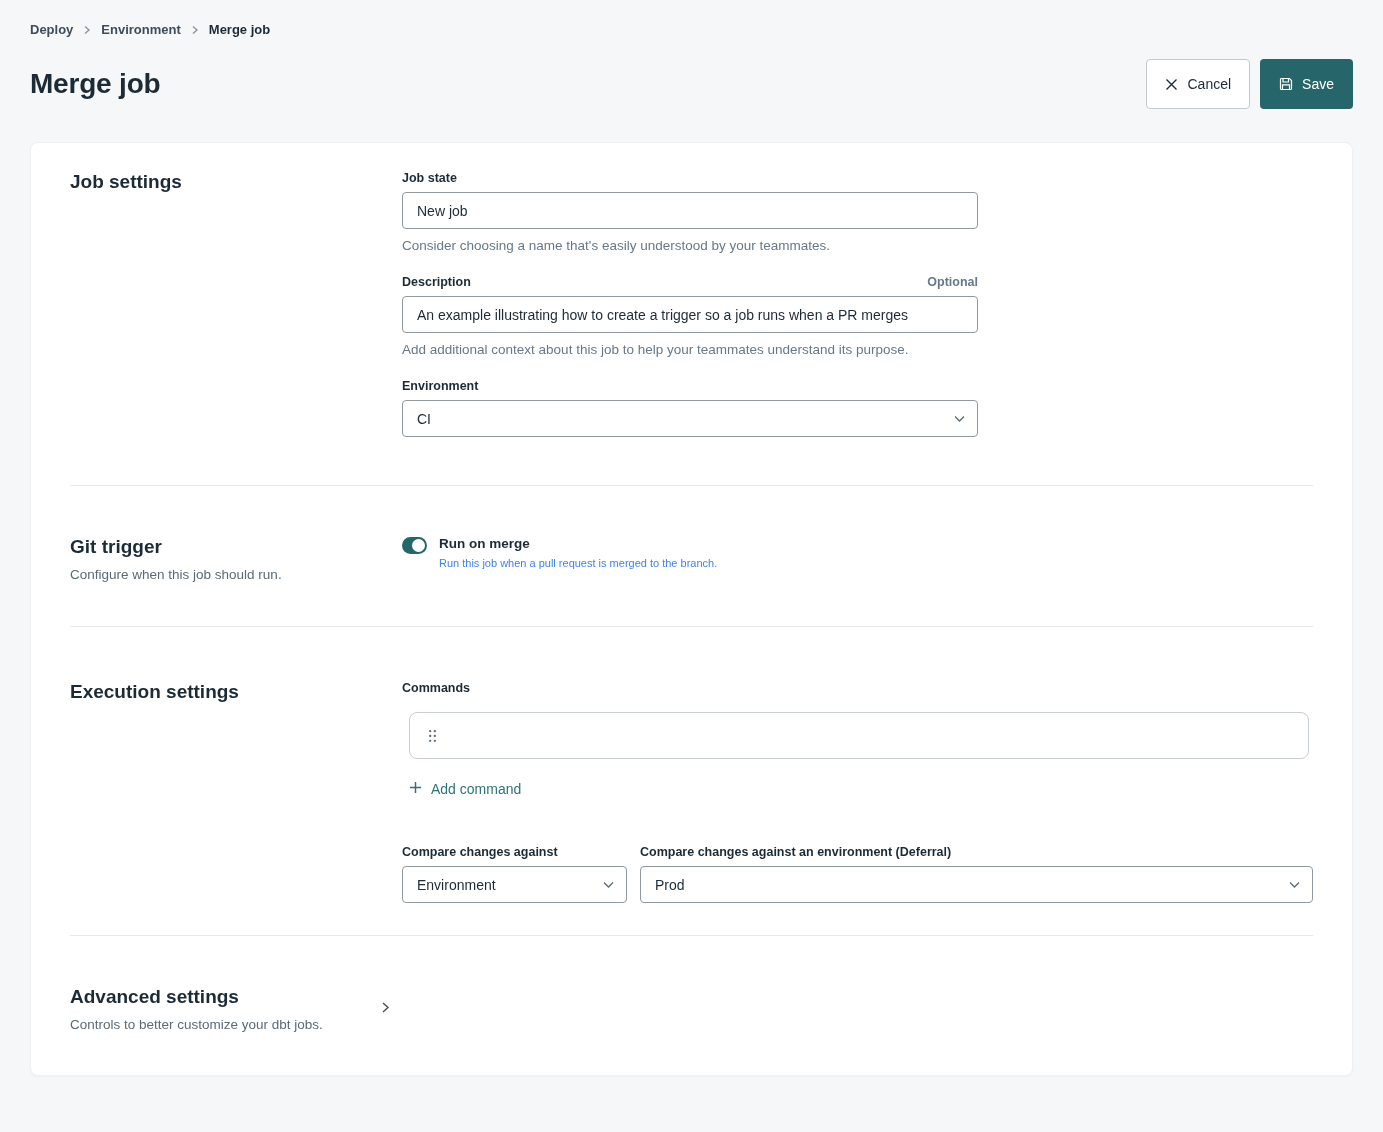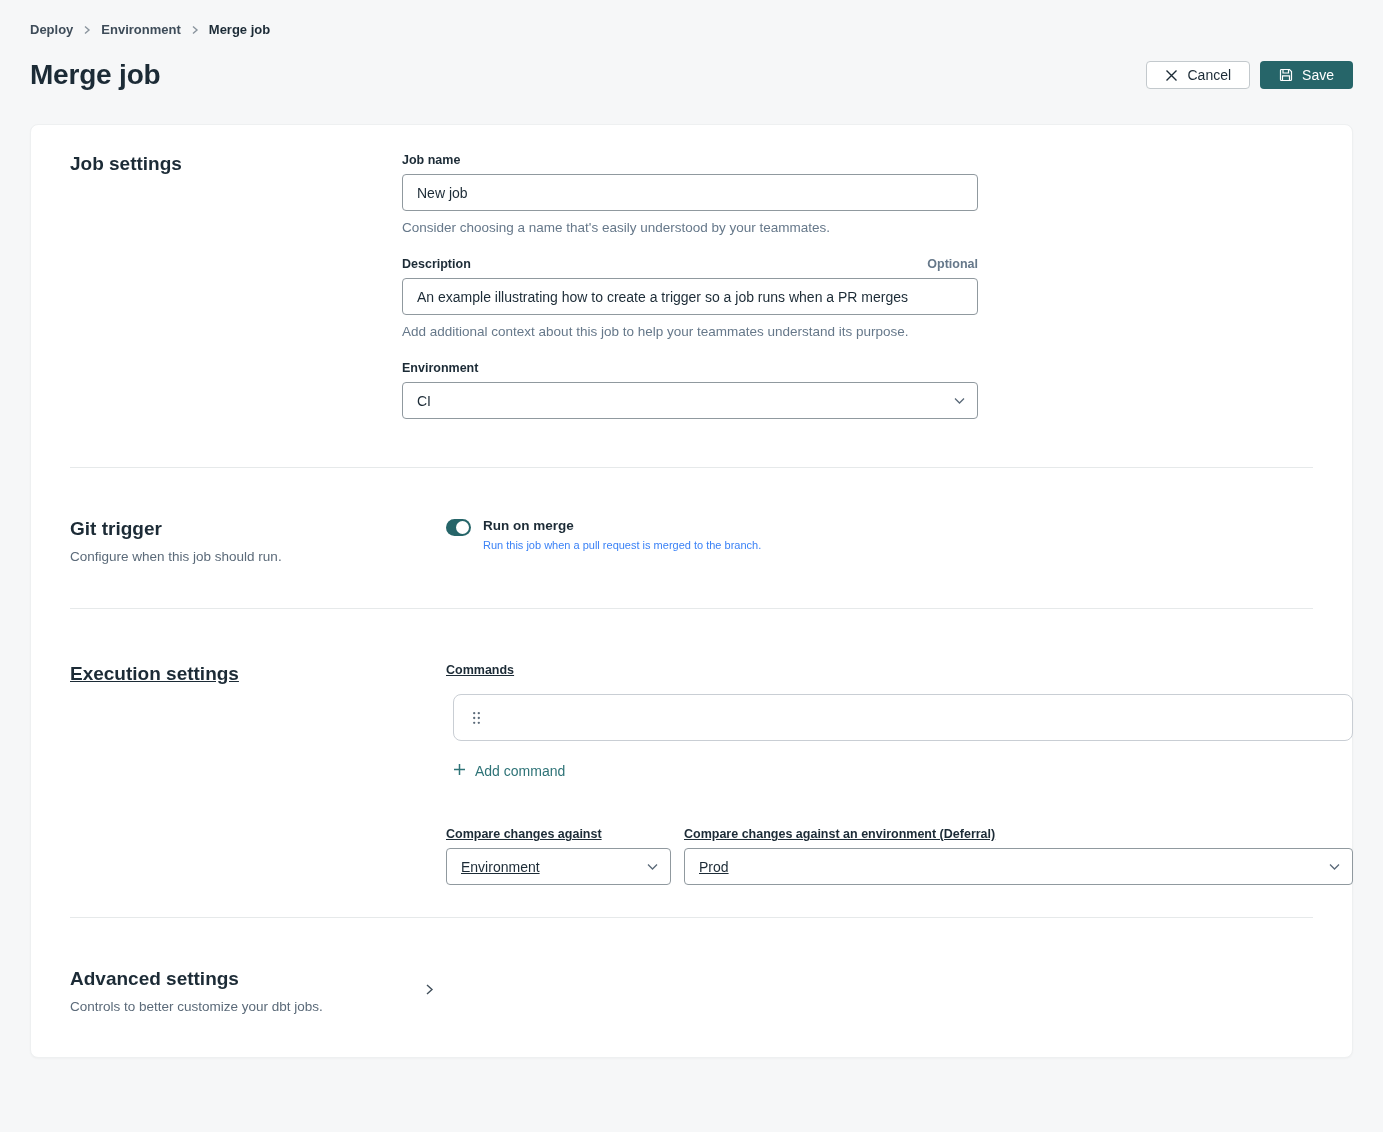--- a/index.html
+++ b/index.html
@@ -17,46 +17,46 @@
   .crumb { color:#3e4c59; cursor:pointer; }
   .crumb.current { color:#1c2b36; }
   .crumb-sep { display:flex; align-items:center; color:#8a949e; }
 
   
   .header-row { display:flex; align-items:center; justify-content:space-between; margin-top:22px; }
   .page-title { font-size:28px; font-weight:700; color:#1c2b36; letter-spacing:-0.2px; }
   .header-actions { display:flex; gap:10px; }
   .btn {
     display:inline-flex; align-items:center; gap:9px;
-    height:28px; padding:0 18px; border-radius:4px;
+    height:50px; padding:0 18px; border-radius:4px;
     font-size:14px; font-weight:400; font-family:"Liberation Sans",sans-serif;
     cursor:pointer; border:1px solid transparent;
   }
   .btn-secondary { background:#ffffff; border-color:#c3c9cd; color:#1c2b36; }
   .btn-primary { background:#266569; color:#ffffff; }
   .btn .icon { display:flex; align-items:center; }
 
   
   .card {
     margin-top:33px;
     background:#ffffff;
     border-radius:8px;
     border:1px solid #eef0f1;
     box-shadow:0 1px 2px rgba(20,30,40,0.03);
     padding:0 39px;
   }
 
   .section { display:grid; grid-template-columns:332px 1fr; }
-  .section + .section { border-top:1px solid #e6e9ea;gap:44px; }
+  .section + .section { border-top:1px solid #e6e9ea; }
   .section-heading { font-size:19px; font-weight:700; color:#1c2b36; }
   .section-sub { margin-top:9px; font-size:13.5px; color:#5b6a79; }
 
   .sec-job { padding:28px 0 48px 0; }
   .sec-git { padding:50px 0 44px 0; }
-  .sec-exec { padding:54px 0 32px 0;text-decoration:underline; }
+  .sec-exec { padding:54px 0 32px 0; }
   .sec-adv { padding:50px 0 43px 0; display:flex; }
 
   .field { margin-bottom:22px; }
   .field:last-child { margin-bottom:0; }
   .field-label-row { display:flex; justify-content:space-between; align-items:baseline; margin-bottom:7px; width:576px; }
   .field-label { font-size:12.5px; font-weight:700; color:#1c2b36; }
   .optional-tag { font-size:12.5px; font-weight:700; color:#66788a; }
   .text-input {
     width:576px; height:37px; padding:8px 14px;
     border:1px solid #90999f; border-radius:4px;
@@ -164,21 +164,21 @@
 
   <div class="card">
 
     <div class="section sec-job">
       <div>
         <h2 class="section-heading">Job settings</h2>
       </div>
       <div>
         <div class="field">
           <div class="field-label-row">
-            <label class="field-label">Job name</label>
+            <label class="field-label">Job state</label>
           </div>
           <input class="text-input" type="text" value="New job" style="">
           <div class="helper">Consider choosing a name that's easily understood by your teammates.</div>
         </div>
 
         <div class="field">
           <div class="field-label-row">
             <label class="field-label">Description</label>
             <span class="optional-tag">Optional</span>
           </div>

